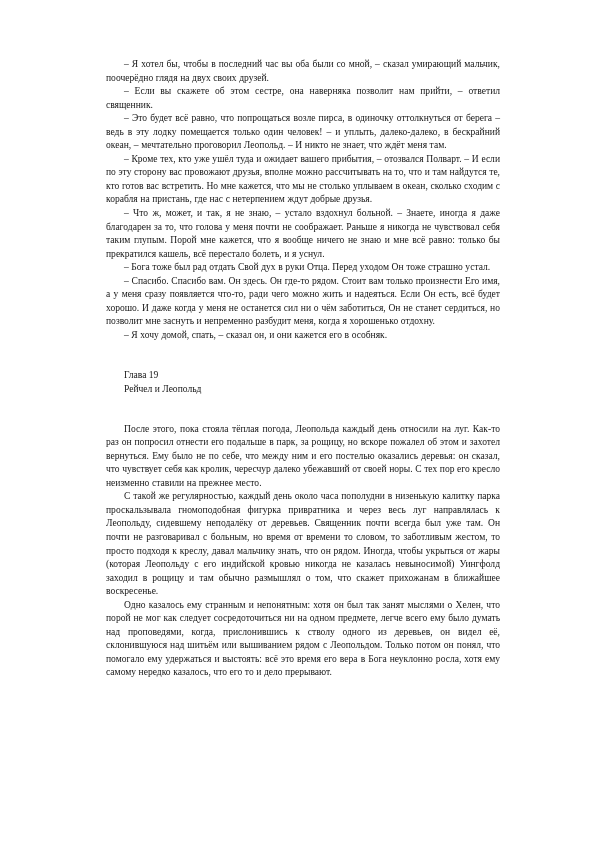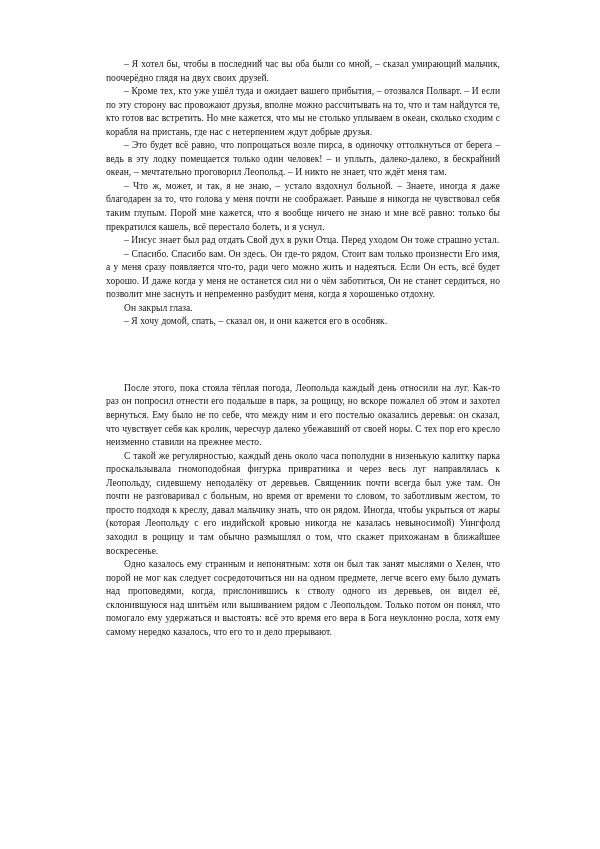--- a/index.html
+++ b/index.html
@@ -65,30 +65,34 @@
     text-indent: 18px;
   }
 </style>
 </head>
 <body>
 
 <div id="page">
   <div id="text-column">
 
     <p class="para">– Я хотел бы, чтобы в последний час вы оба были со мной, – сказал умирающий мальчик, поочерёдно глядя на двух своих друзей.</p>
+    <p class="para">– Если вы скажете об этом сестре, она наверняка позволит нам прийти, – ответил священник.</p>
+    <p class="para">– Это будет всё равно, что попрощаться возле пирса, в одиночку оттолкнуться от берега – ведь в эту лодку помещается только один человек! – и уплыть, далеко-далеко, в бескрайний океан, – мечтательно проговорил Леопольд. – И никто не знает, что ждёт меня там.</p>
     <p class="para">– Кроме тех, кто уже ушёл туда и ожидает вашего прибытия, – отозвался Полварт. – И если по эту сторону вас провожают друзья, вполне можно рассчитывать на то, что и там найдутся те, кто готов вас встретить. Но мне кажется, что мы не столько уплываем в океан, сколько сходим с корабля на пристань, где нас с нетерпением ждут добрые друзья.</p>
-    <p class="para">– Это будет всё равно, что попрощаться возле пирса, в одиночку оттолкнуться от берега – ведь в эту лодку помещается только один человек! – и уплыть, далеко-далеко, в бескрайний океан, – мечтательно проговорил Леопольд. – И никто не знает, что ждёт меня там.</p>
     <p class="para">– Что ж, может, и так, я не знаю, – устало вздохнул больной. – Знаете, иногда я даже благодарен за то, что голова у меня почти не соображает. Раньше я никогда не чувствовал себя таким глупым. Порой мне кажется, что я вообще ничего не знаю и мне всё равно: только бы прекратился кашель, всё перестало болеть, и я уснул.</p>
-    <p class="para">– Иисус знает был рад отдать Свой дух в руки Отца. Перед уходом Он тоже страшно устал.</p>
+    <p class="para">– Бога тоже был рад отдать Свой дух в руки Отца. Перед уходом Он тоже страшно устал.</p>
     <p class="para">– Спасибо. Спасибо вам. Он здесь. Он где-то рядом. Стоит вам только произнести Его имя, а у меня сразу появляется что-то, ради чего можно жить и надеяться. Если Он есть, всё будет хорошо. И даже когда у меня не останется сил ни о чём заботиться, Он не станет сердиться, но позволит мне заснуть и непременно разбудит меня, когда я хорошенько отдохну.</p>
-    <p class="para">Он закрыл глаза.</p>
     <p class="para">– Я хочу домой, спать, – сказал он, и они кажется его в особняк.</p>
 
     <div class="chapter-gap-before"></div>
 
+    <div class="chapter-heading">
+      <div class="chapter-line">Глава 19</div>
+      <div class="chapter-line">Рейчел и Леопольд</div>
+    </div>
 
     <div class="chapter-gap-after"></div>
 
     <p class="para">После этого, пока стояла тёплая погода, Леопольда каждый день относили на луг. Как-то раз он попросил отнести его подальше в парк, за рощицу, но вскоре пожалел об этом и захотел вернуться. Ему было не по себе, что между ним и его постелью оказались деревья: он сказал, что чувствует себя как кролик, чересчур далеко убежавший от своей норы. С тех пор его кресло неизменно ставили на прежнее место.</p>
     <p class="para">С такой же регулярностью, каждый день около часа пополудни в низенькую калитку парка проскальзывала гномоподобная фигурка привратника и через весь луг направлялась к Леопольду, сидевшему неподалёку от деревьев. Священник почти всегда был уже там. Он почти не разговаривал с больным, но время от времени то словом, то заботливым жестом, то просто подходя к креслу, давал мальчику знать, что он рядом. Иногда, чтобы укрыться от жары (которая Леопольду с его индийской кровью никогда не казалась невыносимой) Уингфолд заходил в рощицу и там обычно размышлял о том, что скажет прихожанам в ближайшее воскресенье.</p>
     <p class="para">Одно казалось ему странным и непонятным: хотя он был так занят мыслями о Хелен, что порой не мог как следует сосредоточиться ни на одном предмете, легче всего ему было думать над проповедями, когда, прислонившись к стволу одного из деревьев, он видел её, склонившуюся над шитьём или вышиванием рядом с Леопольдом. Только потом он понял, что помогало ему удержаться и выстоять: всё это время его вера в Бога неуклонно росла, хотя ему самому нередко казалось, что его то и дело прерывают.</p>
 
   </div>
 </div>
 

